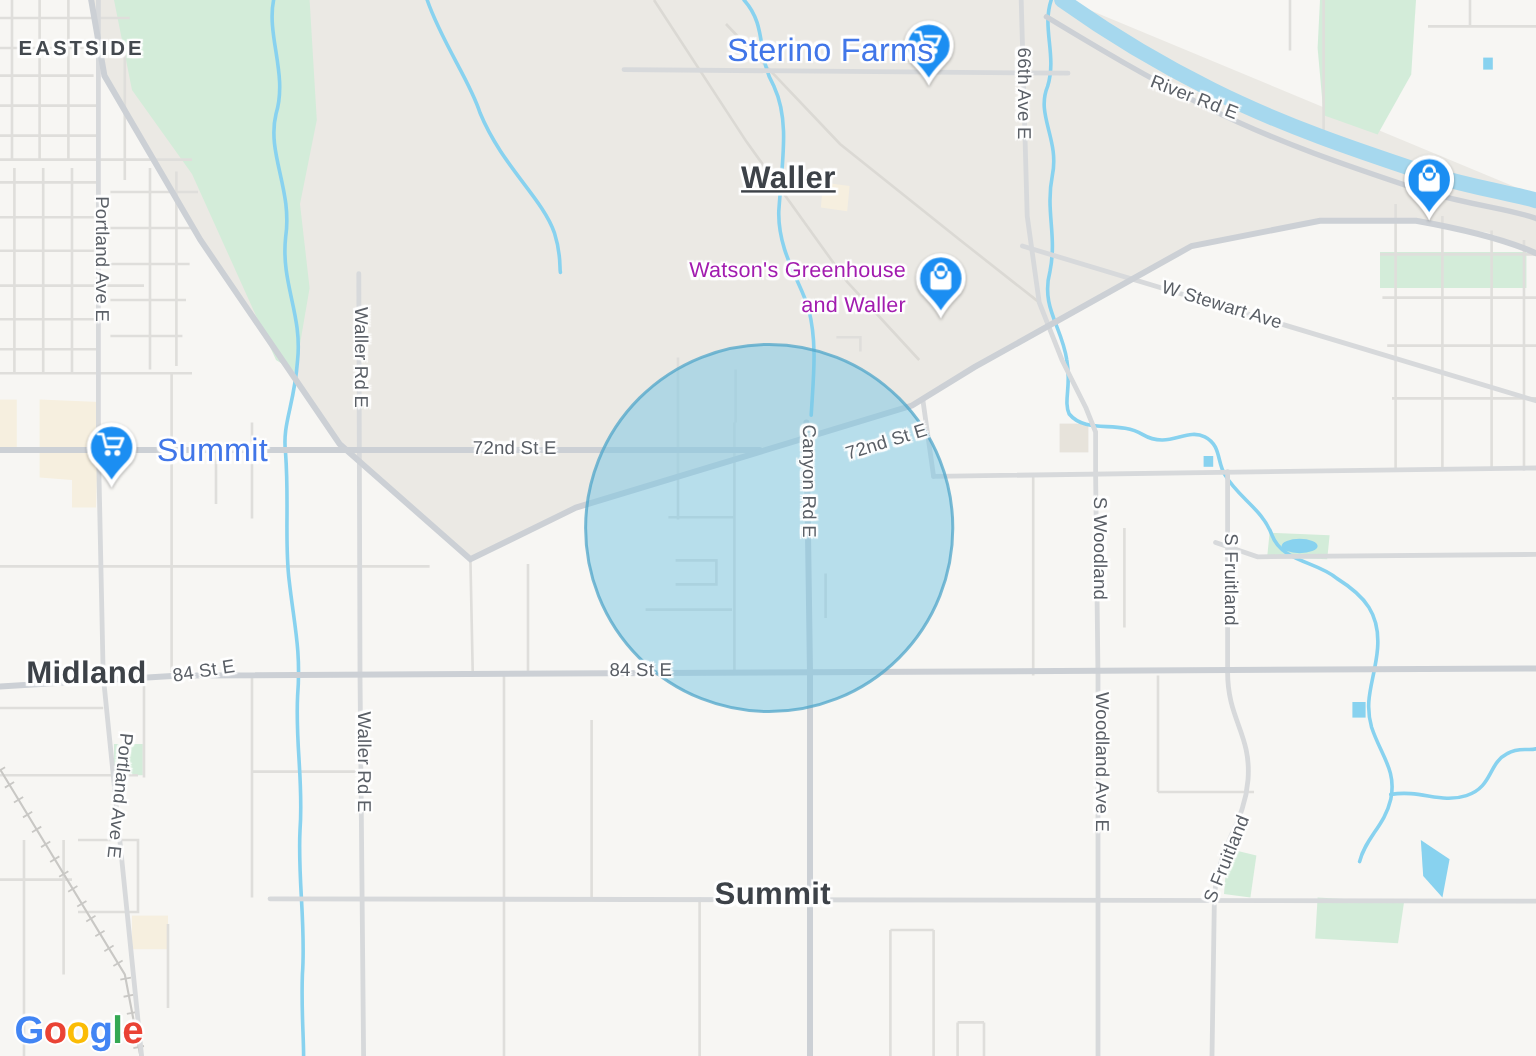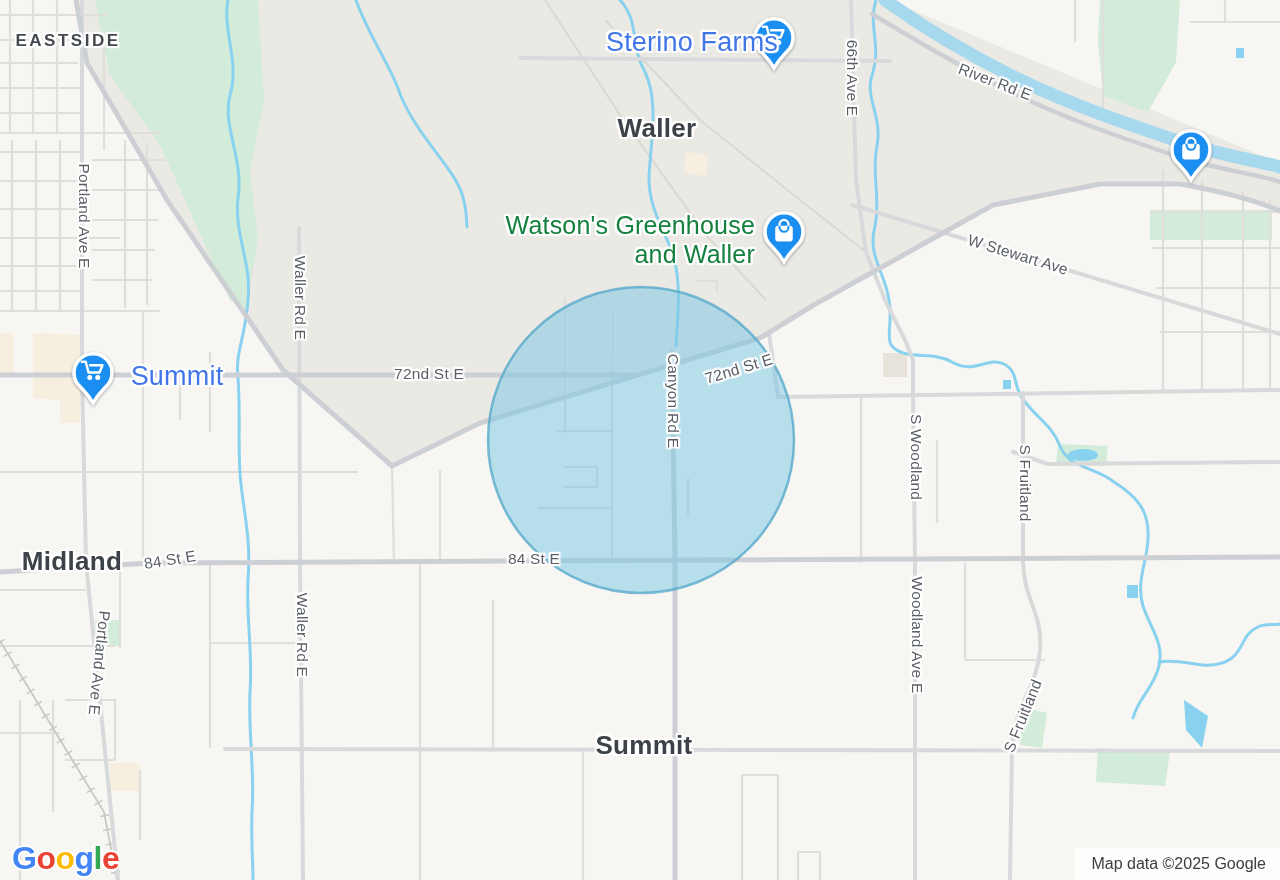--- a/index.html
+++ b/index.html
@@ -16,21 +16,21 @@
     font-size:15.5px;color:#5a5f66;letter-spacing:.2px;
     text-shadow:
       -1px -1px 0 #fff,1px -1px 0 #fff,-1px 1px 0 #fff,1px 1px 0 #fff,
       0 -2px 1px #fff,0 2px 1px #fff,-2px 0 1px #fff,2px 0 1px #fff,
       -2px -2px 1px #fff,2px -2px 1px #fff,-2px 2px 1px #fff,2px 2px 1px #fff;
   }
   .town{font-size:26px;font-weight:700;color:#3d4248;letter-spacing:.3px;}
   .district{font-size:17px;font-weight:700;color:#44494f;letter-spacing:2.5px;}
   .poi{font-size:27px;color:#4176e8;letter-spacing:.2px;}
   .poi-block{
-    position:absolute;text-align:right;font-size:25px;color:#15803d;
+    position:absolute;text-align:right;font-size:18px;color:#a21caf;
     line-height:29px;letter-spacing:.2px;
     text-shadow:
       -1px -1px 0 #fff,1px -1px 0 #fff,-1px 1px 0 #fff,1px 1px 0 #fff,
       0 -2px 1px #fff,0 2px 1px #fff,-2px 0 1px #fff,2px 0 1px #fff,
       -2px -2px 1px #fff,2px -2px 1px #fff,-2px 2px 1px #fff,2px 2px 1px #fff;
   }
   .google-logo{
     position:absolute;left:12px;top:840px;font-size:32px;font-weight:700;
     letter-spacing:-.5px;
     text-shadow:
@@ -173,21 +173,21 @@
           <circle cx="-2.6" cy="4.6" r="2" fill="#fff"></circle>
           <circle cx="3.8" cy="4.6" r="2" fill="#fff"></circle>
         </g>
       </g>
     </g>
   </svg>
 
   <div class="labels">
 
     <div class="lbl district" style="left:68px;top:41px;">EASTSIDE</div>
-    <div class="lbl town" style="left:657px;top:128px;">Waller</div>
+    <div class="lbl town" style="left:657px;top:148px;text-decoration:underline;">Waller</div>
     <div class="lbl town" style="left:72px;top:561px;">Midland</div>
     <div class="lbl town" style="left:644px;top:745px;">Summit</div>
 
     <div class="lbl" style="left:995px;top:82px;--r:21deg;">River Rd E</div>
     <div class="lbl" style="left:852px;top:78px;--r:90deg;">66th Ave E</div>
     <div class="lbl" style="left:1018px;top:255px;--r:17deg;">W Stewart Ave</div>
     <div class="lbl" style="left:429px;top:374px;">72nd St E</div>
     <div class="lbl" style="left:739px;top:369px;--r:-17deg;">72nd St E</div>
     <div class="lbl" style="left:673px;top:401px;--r:90deg;">Canyon Rd E</div>
     <div class="lbl" style="left:170px;top:560px;--r:-9deg;">84 St E</div>
@@ -206,17 +206,14 @@
       <div>Watson's Greenhouse</div>
       <div>and Waller</div>
     </div>
     <div class="lbl poi" style="left:177px;top:376px;">Summit</div>
   </div>
 
   <div class="google-logo">
     <span class="l0">G</span><span class="l1">o</span><span class="l2">o</span><span class="l3">g</span><span class="l4">l</span><span class="l5">e</span>
   </div>
 
-  <div class="attribution">
-    <span>Map data ©2025 Google</span>
-  </div>
 
 </div>
 
 </body></html>

